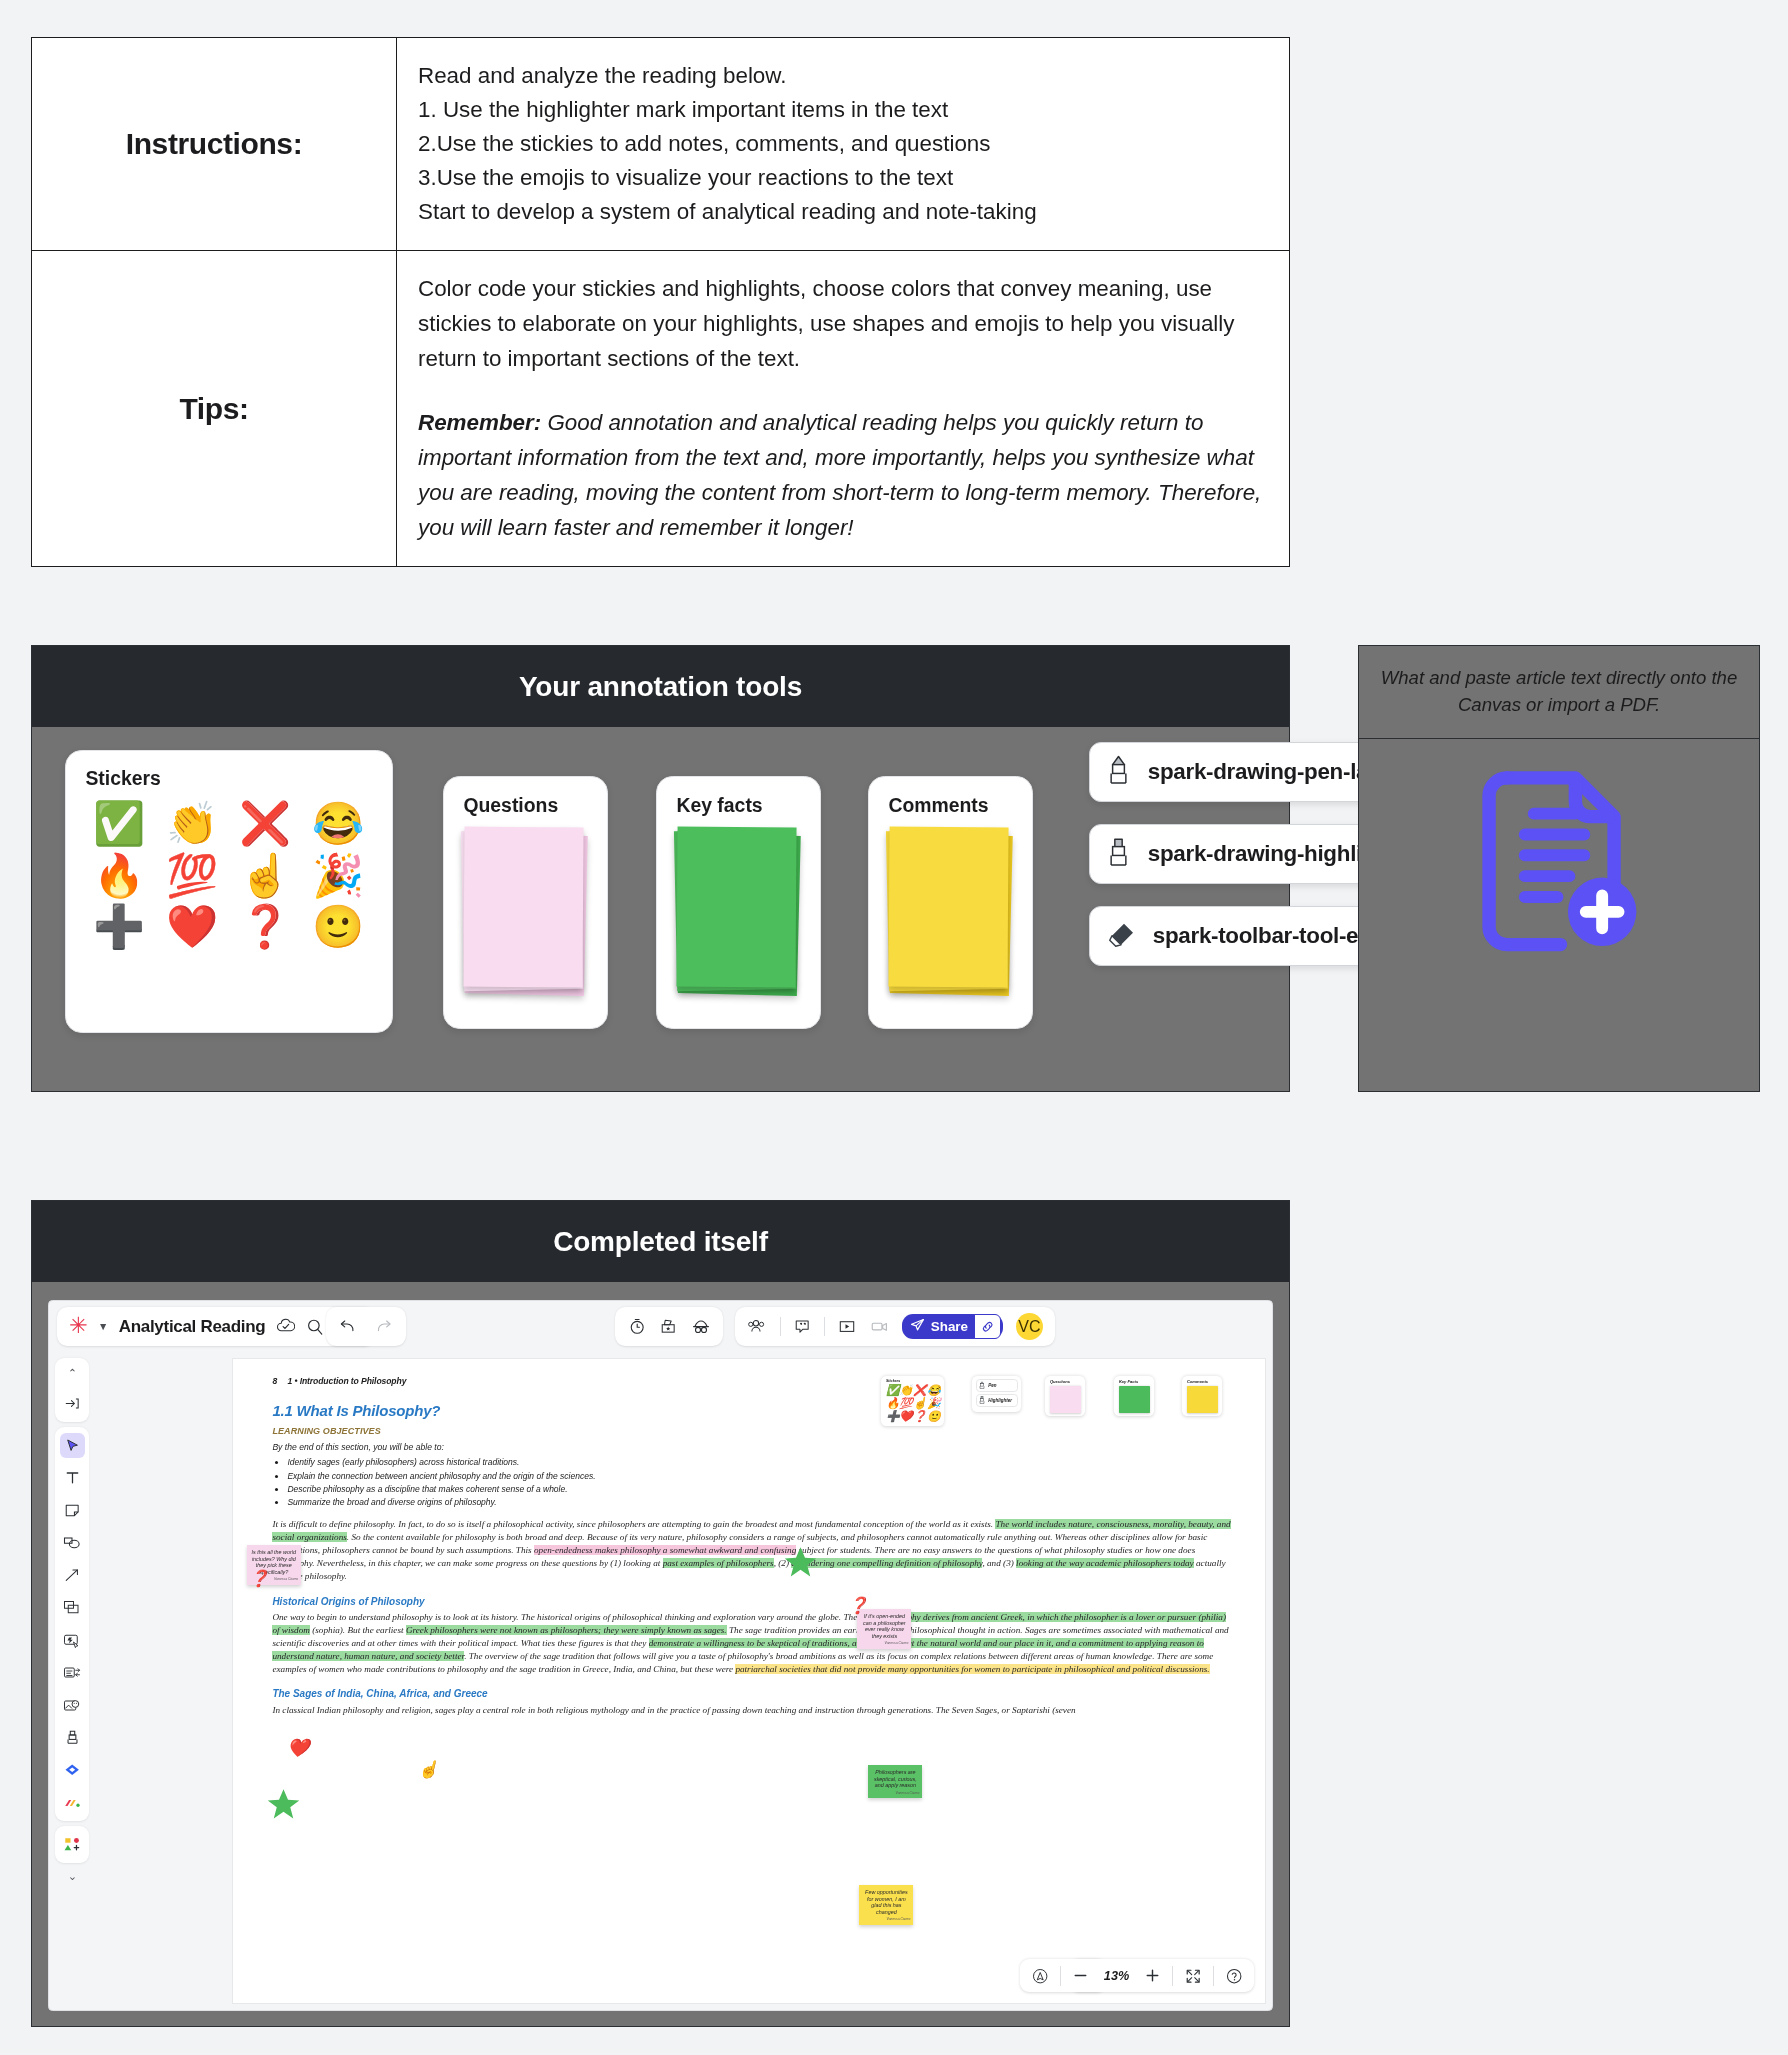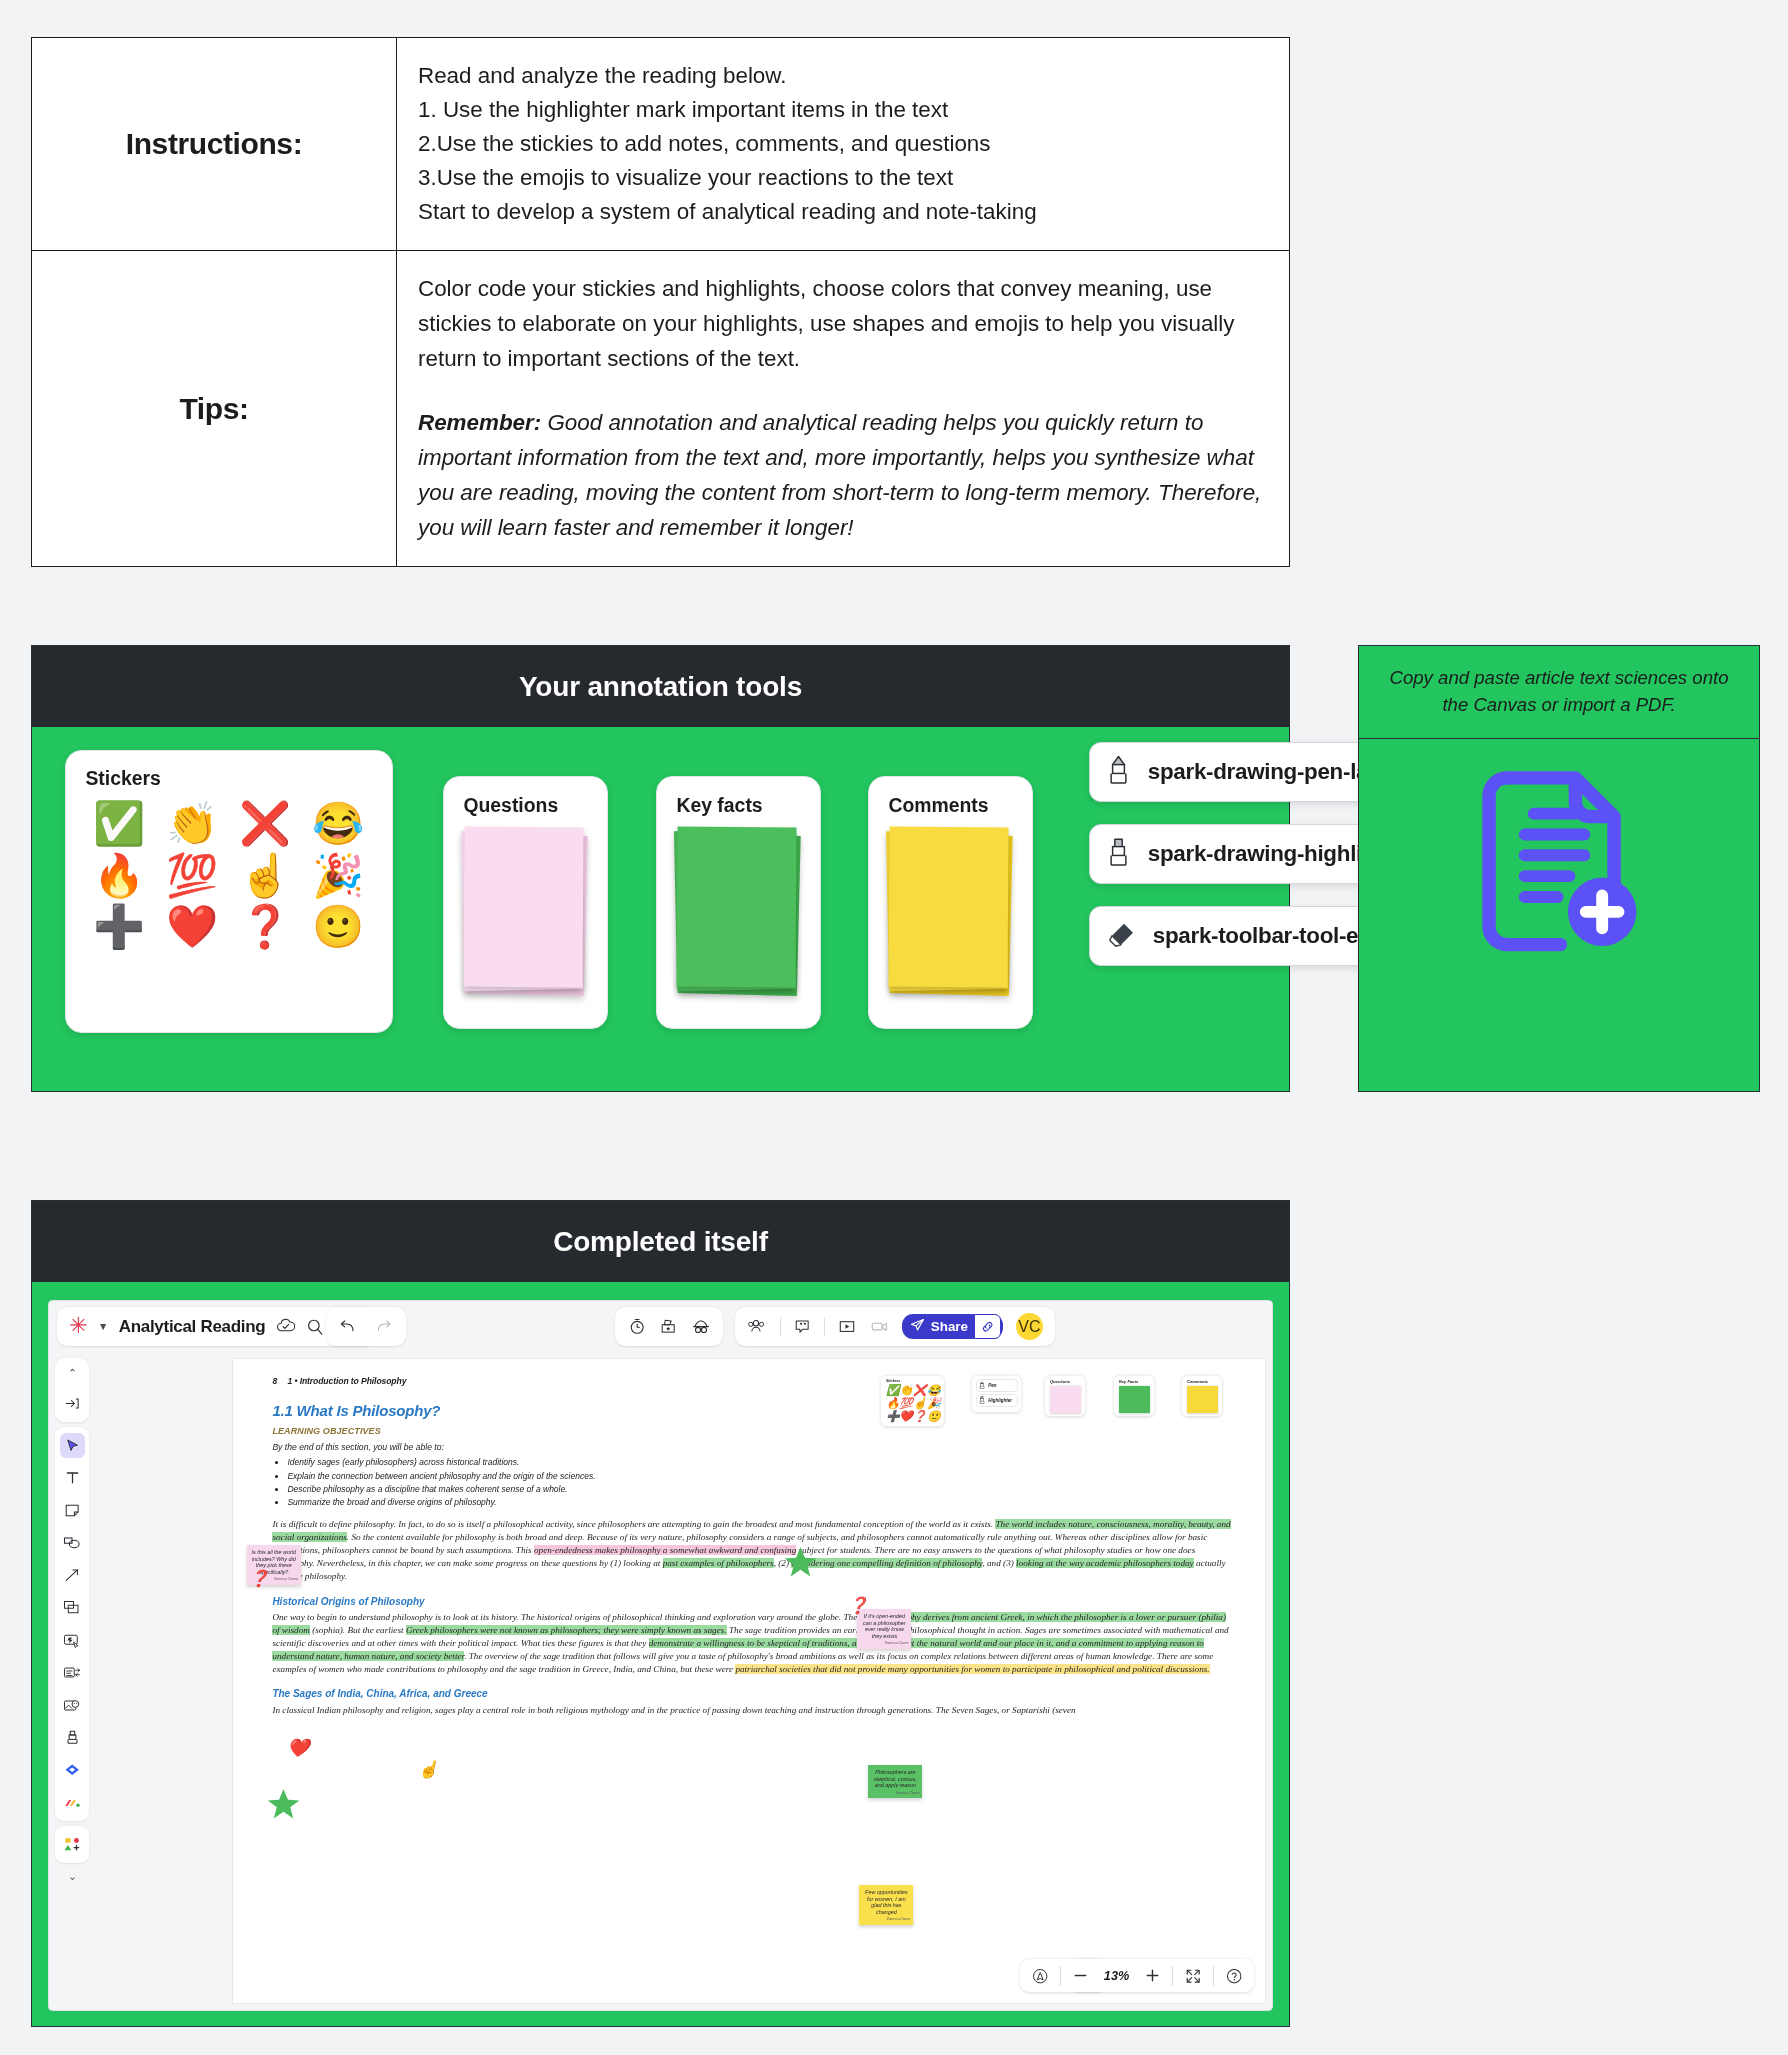--- a/index.html
+++ b/index.html
@@ -27,21 +27,21 @@
     font-size: 30px; font-weight: 700; letter-spacing:-0.4px;
   }
   .instr-body { font-size: 22.4px; line-height: 1.52; padding-left:21px !important; }
   .instr-body .line { white-space: pre-wrap; }
   .tips-body { font-size: 22.4px; line-height: 1.55; padding-left:21px !important; }
   .tips-remember { font-style: italic; margin-top: 30px; }
   .tips-remember b { font-style: italic; font-weight: 700; }
 
   
   .panel {
-    position:absolute; background:#22c55e;
+    position:absolute; background:#737373;
     border:1.5px solid #2b2f33;
   }
   .panel-head {
     background:#26292e; color:#fff;
     font-size: 28px; font-weight:700; text-align:center;
     padding: 24.6px 7.5px; letter-spacing:-0.2px;
   }
 
   
   #tools-panel { left:31px; top:645px; width:1259px; height:447px; }
@@ -329,21 +329,21 @@
             <path d="M8 21 L20 33 L13 35 L5 27 Z" fill="#fff" stroke="#3a4149" stroke-width="2" stroke-linejoin="round"></path>
           </svg>
       </span>
       <span class="lbl">spark-toolbar-tool-eraser-label</span>
     </div>
 
   </div>
 </div>
 
 <div class="panel" id="getdoc-panel">
-  <div class="getdoc-sub">Copy and paste article text sciences onto the Canvas or import a PDF.</div>
+  <div class="getdoc-sub">What and paste article text directly onto the Canvas or import a PDF.</div>
   <div class="getdoc-icon">
     <svg width="164" height="186" viewBox="0 0 110 125">
       <path d="M20 6 h46 l26 26 v50" fill="none" stroke="#5b51f5" stroke-width="9" stroke-linejoin="round" stroke-linecap="round"></path>
       <path d="M20 6 a12 12 0 0 0 -12 12 v88 a12 12 0 0 0 12 12 h36" fill="none" stroke="#5b51f5" stroke-width="9" stroke-linecap="round"></path>
       <path d="M66 6 v16 a10 10 0 0 0 10 10 h16" fill="none" stroke="#5b51f5" stroke-width="9" stroke-linejoin="round"></path>
       <path d="M38 30 h28 M32 44 h40 M32 58 h40 M32 72 h30 M32 86 h22" stroke="#5b51f5" stroke-width="8" stroke-linecap="round"></path>
       <circle cx="84" cy="96" r="23" fill="#5b51f5"></circle>
       <path d="M84 85 v22 M73 96 h22" stroke="#fff" stroke-width="8" stroke-linecap="round"></path>
     </svg>
   </div>

